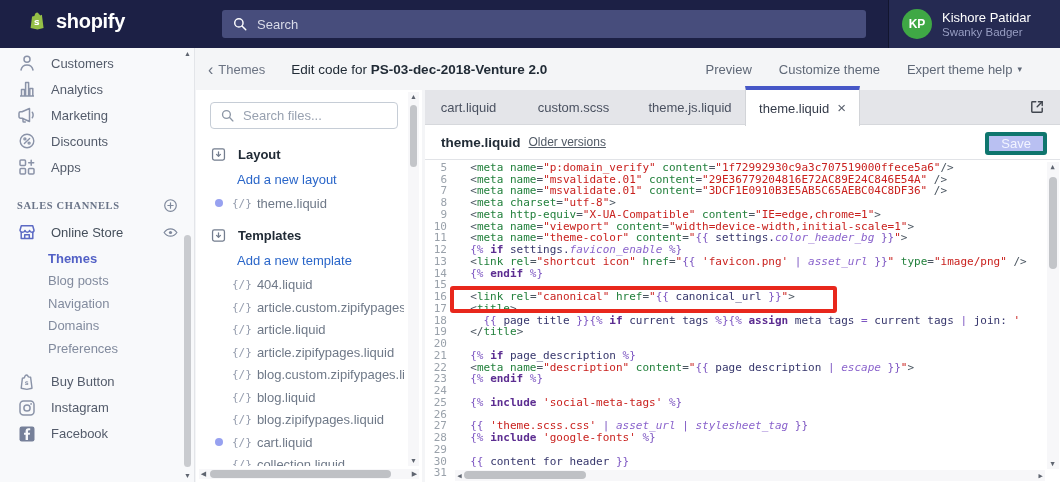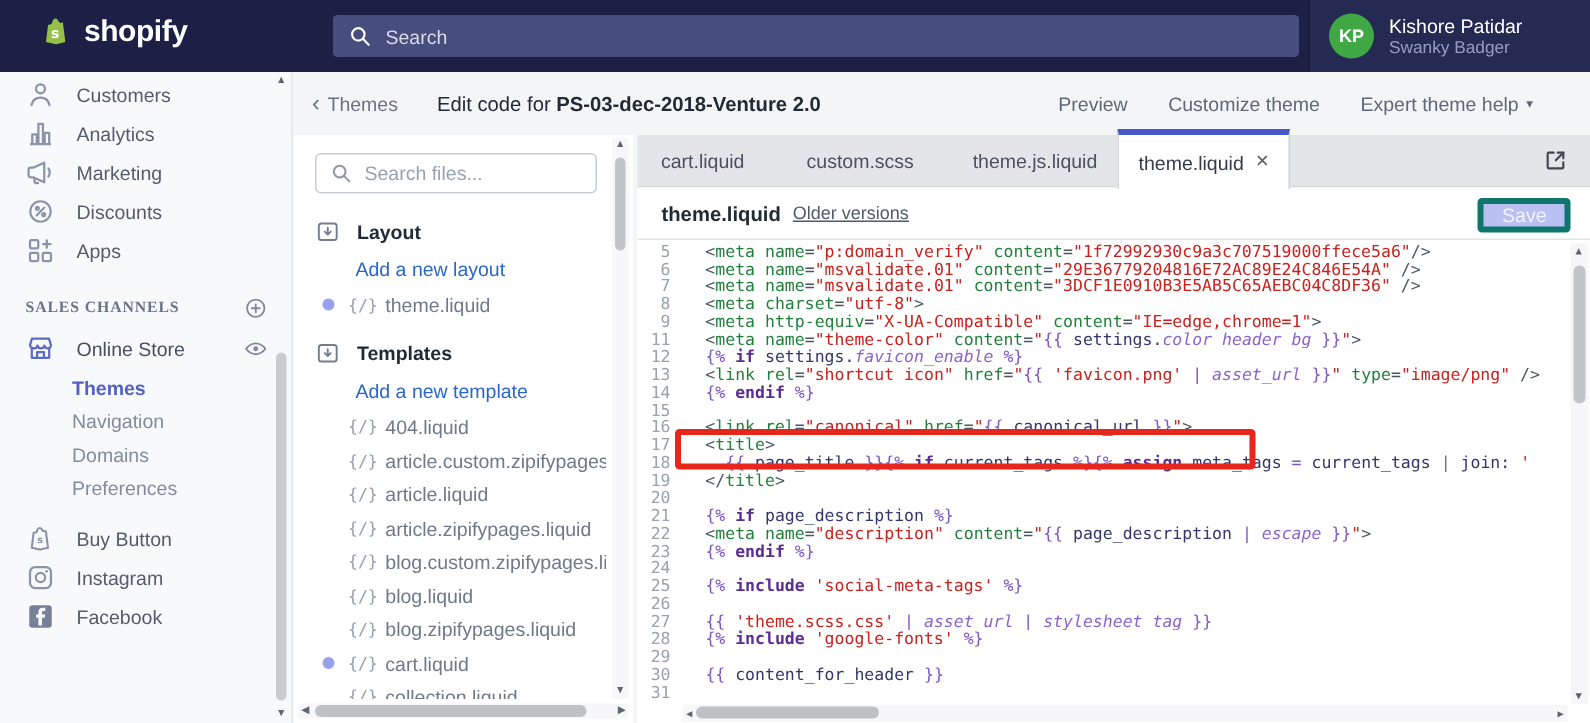--- a/index.html
+++ b/index.html
@@ -7,21 +7,21 @@
   .icon{display:inline-flex;align-items:center;justify-content:center;}
   .icon svg{display:block;}
 
   
   .topbar{position:absolute;left:0;top:0;right:0;height:48px;background:#1c2045;z-index:30;}
   .brand{position:absolute;left:27px;top:10px;display:flex;align-items:center;gap:8px;color:#fff;}
   .brand .wordmark{font-size:20px;font-weight:bold;letter-spacing:-0.3px;}
   .topsearch{position:absolute;left:222px;top:10px;width:644px;height:28px;background:#474d7c;border-radius:3px;display:flex;align-items:center;gap:9px;padding:0 10px;box-sizing:border-box;color:#e6e8f2;}
   .topsearch .icon{color:#fff;}
   .topsearch .ph{font-size:13px;color:#d9dbe8;}
-  .topuser{position:absolute;right:0;top:0;width:188px;height:48px;background:#252a52;border-left:1px solid #12152e;display:flex;align-items:center;gap:10px;padding-left:13px;box-sizing:border-box;}
+  .topuser{position:absolute;right:0;top:0;width:172px;height:48px;background:#252a52;border-left:1px solid #12152e;display:flex;align-items:center;gap:10px;padding-left:13px;box-sizing:border-box;}
   .avatar{width:30px;height:30px;border-radius:50%;background:#3fa845;color:#fff;font-size:12px;font-weight:bold;display:flex;align-items:center;justify-content:center;flex:none;}
   .topuser .uname{font-size:13px;color:#fff;line-height:15px;}
   .topuser .ustore{font-size:11.5px;color:#979dc2;line-height:14px;}
 
   
   .sidebar{position:absolute;left:0;top:48px;bottom:0;width:195px;background:#f8f9fb;border-right:1px solid #e3e5e9;box-sizing:border-box;padding-top:2px;z-index:5;}
   .sideitem{height:26px;display:flex;align-items:center;gap:14px;padding-left:17px;font-size:13px;color:#545c6b;cursor:default;}
   .sideitem .icon{color:#8a93a8;width:20px;height:20px;}
   .sec-head{margin-top:15px;height:20px;display:flex;align-items:center;padding:0 15px 0 17px;font-size:10.5px;font-weight:bold;letter-spacing:.6px;color:#6a7488;font-family:Liberation Serif, serif;}
   .sec-head .icon{margin-left:auto;color:#7e889c;width:17px;height:17px;cursor:pointer;}
@@ -206,20 +206,21 @@
       <span>Online Store</span>
       <span class="icon eye" id="eye-icon">
           <svg width="100%" height="100%" viewBox="0 0 20 20" fill="none" stroke="currentColor" stroke-width="1.4">
             <path d="M2.5 10S5.4 5.7 10 5.7 17.5 10 17.5 10 14.6 14.3 10 14.3 2.5 10 2.5 10z"></path>
             <circle cx="10" cy="10" r="1.9" fill="currentColor" stroke="none"></circle>
           </svg>
         </span>
     </div>
     <div class="subnav" id="nav-sub">
         <div class="subitem active">Themes</div>
+        <div class="subitem">Blog posts</div>
         <div class="subitem">Navigation</div>
         <div class="subitem">Domains</div>
         <div class="subitem">Preferences</div>
       </div>
     <div class="channels" id="nav-channels">
         <div class="sideitem">
           <span class="icon" style="width: 20px; height: 20px;">
             <svg width="20" height="20" viewBox="0 0 20 20" fill="none" stroke="currentColor" stroke-width="1.4" stroke-linejoin="round">
               <path d="M13.6 5.2l1.4 11-5.1 1.2-5.7-1.2 1.2-10 2-.4.5-1.5c.3-.8.9-1.3 1.6-1.3.5 0 1 .3 1.3.8l.6 1.1 2.2.3z"></path>
               <text x="9.7" y="13.3" font-size="6.5" font-weight="bold" fill="currentColor" stroke="none" text-anchor="middle" font-family="DejaVu Sans">s</text>
@@ -422,20 +423,25 @@
             <span class="ln">8</span>
             <span class="fold"></span>
             <span class="ct"><span class="tk-p">  &lt;</span><span class="tk-t">meta </span><span class="tk-t">charset</span><span class="tk-p">=</span><span class="tk-s">"utf-8"</span><span class="tk-p">&gt;</span></span>
           </div>
           <div class="cl">
             <span class="ln">9</span>
             <span class="fold"></span>
             <span class="ct"><span class="tk-p">  &lt;</span><span class="tk-t">meta </span><span class="tk-t">http-equiv</span><span class="tk-p">=</span><span class="tk-s">"X-UA-Compatible" </span><span class="tk-t">content</span><span class="tk-p">=</span><span class="tk-s">"IE=edge,chrome=1"</span><span class="tk-p">&gt;</span></span>
           </div>
           <div class="cl">
+            <span class="ln">10</span>
+            <span class="fold"></span>
+            <span class="ct"><span class="tk-p">  &lt;</span><span class="tk-t">meta </span><span class="tk-t">name</span><span class="tk-p">=</span><span class="tk-s">"viewport" </span><span class="tk-t">content</span><span class="tk-p">=</span><span class="tk-s">"width=device-width,initial-scale=1"</span><span class="tk-p">&gt;</span></span>
+          </div>
+          <div class="cl">
             <span class="ln">11</span>
             <span class="fold"></span>
             <span class="ct"><span class="tk-p">  &lt;</span><span class="tk-t">meta </span><span class="tk-t">name</span><span class="tk-p">=</span><span class="tk-s">"theme-color" </span><span class="tk-t">content</span><span class="tk-p">=</span><span class="tk-s">"</span><span class="tk-l">{{ </span><span class="tk-v">settings.</span><span class="tk-f">color_header_bg</span><span class="tk-l"> }}</span><span class="tk-s">"</span><span class="tk-p">&gt;</span></span>
           </div>
           <div class="cl">
             <span class="ln">12</span>
             <span class="fold"></span>
             <span class="ct"><span class="tk-v">  </span><span class="tk-l">{% </span><span class="tk-k">if</span><span class="tk-v"> settings.</span><span class="tk-f">favicon_enable</span><span class="tk-l"> %}</span></span>
           </div>
           <div class="cl">

